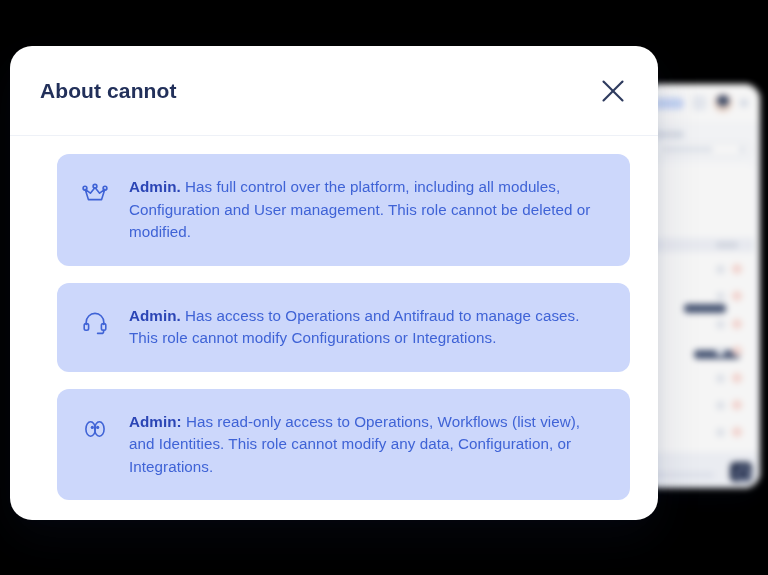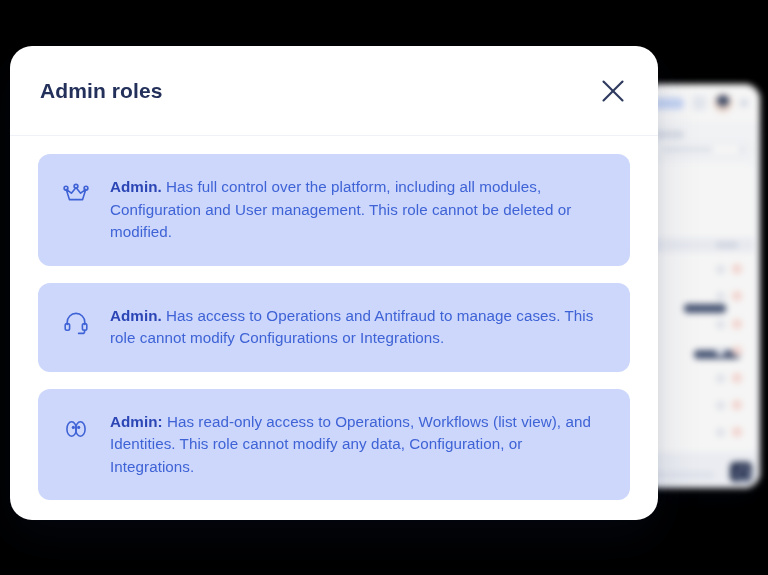--- a/index.html
+++ b/index.html
@@ -213,20 +213,21 @@
     padding: 0;
   }
   .close-btn svg { display: block; }
 
   .modal-body {
     padding: 18px 28px 26px 28px;
     box-sizing: border-box;
     display: flex;
     flex-direction: column;
     gap: 17px;
+    margin-left: 19px;
   }
 
   .role-card {
     background: #ccd7fb;
     border-radius: 12px;
     display: flex;
     align-items: flex-start;
     gap: 18px;
     padding: 22px 24px 22px 22px;
     box-sizing: border-box;
@@ -309,21 +310,21 @@
       <div class="bg-foot">
         <div class="bg-foot-txt"></div>
         <div class="bg-foot-btn"></div>
       </div>
     </div>
   </div>
 
   <div class="modal">
 
     <div class="modal-header">
-      <div class="modal-title">Admin roles</div>
+      <div class="modal-title">About cannot</div>
       <button class="close-btn" aria-label="Close">
         <svg width="26" height="26" viewBox="0 0 26 26">
           <line x1="3.5" y1="3.5" x2="22.5" y2="22.5" stroke="#2e3b5e" stroke-width="2.1" stroke-linecap="round"></line>
           <line x1="22.5" y1="3.5" x2="3.5" y2="22.5" stroke="#2e3b5e" stroke-width="2.1" stroke-linecap="round"></line>
         </svg>
       </button>
     </div>
 
     <div class="modal-body">
 

